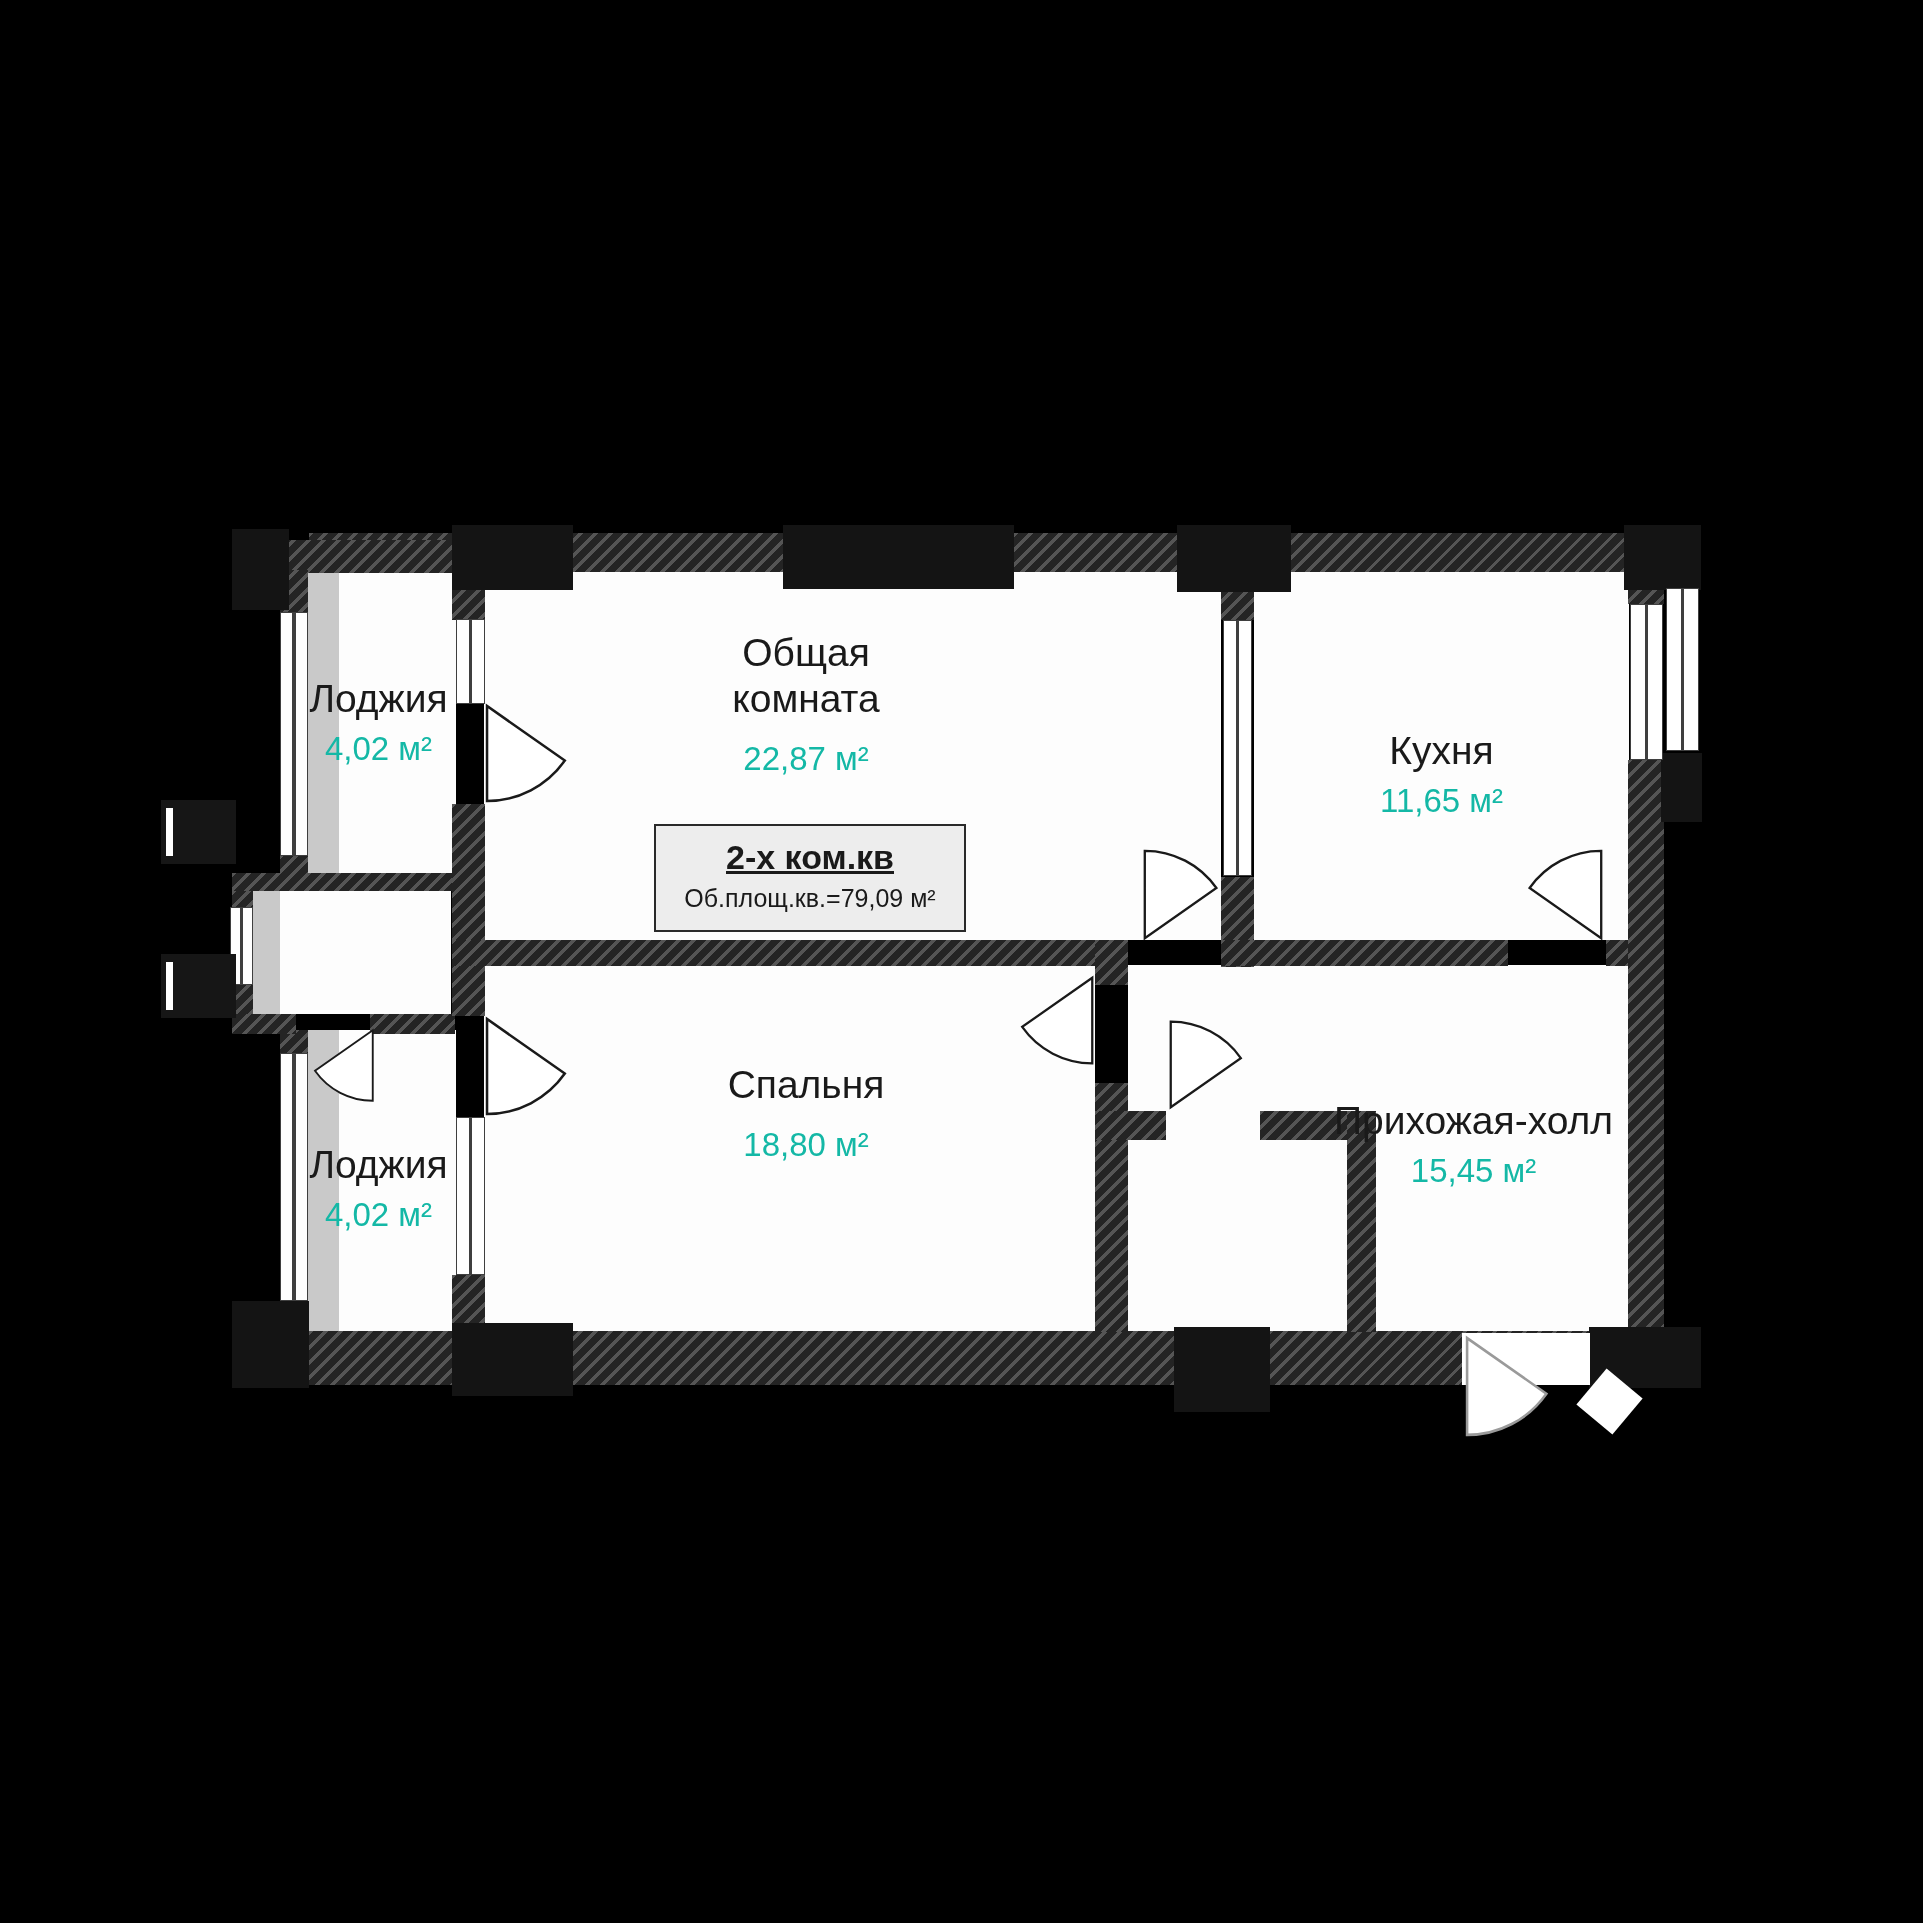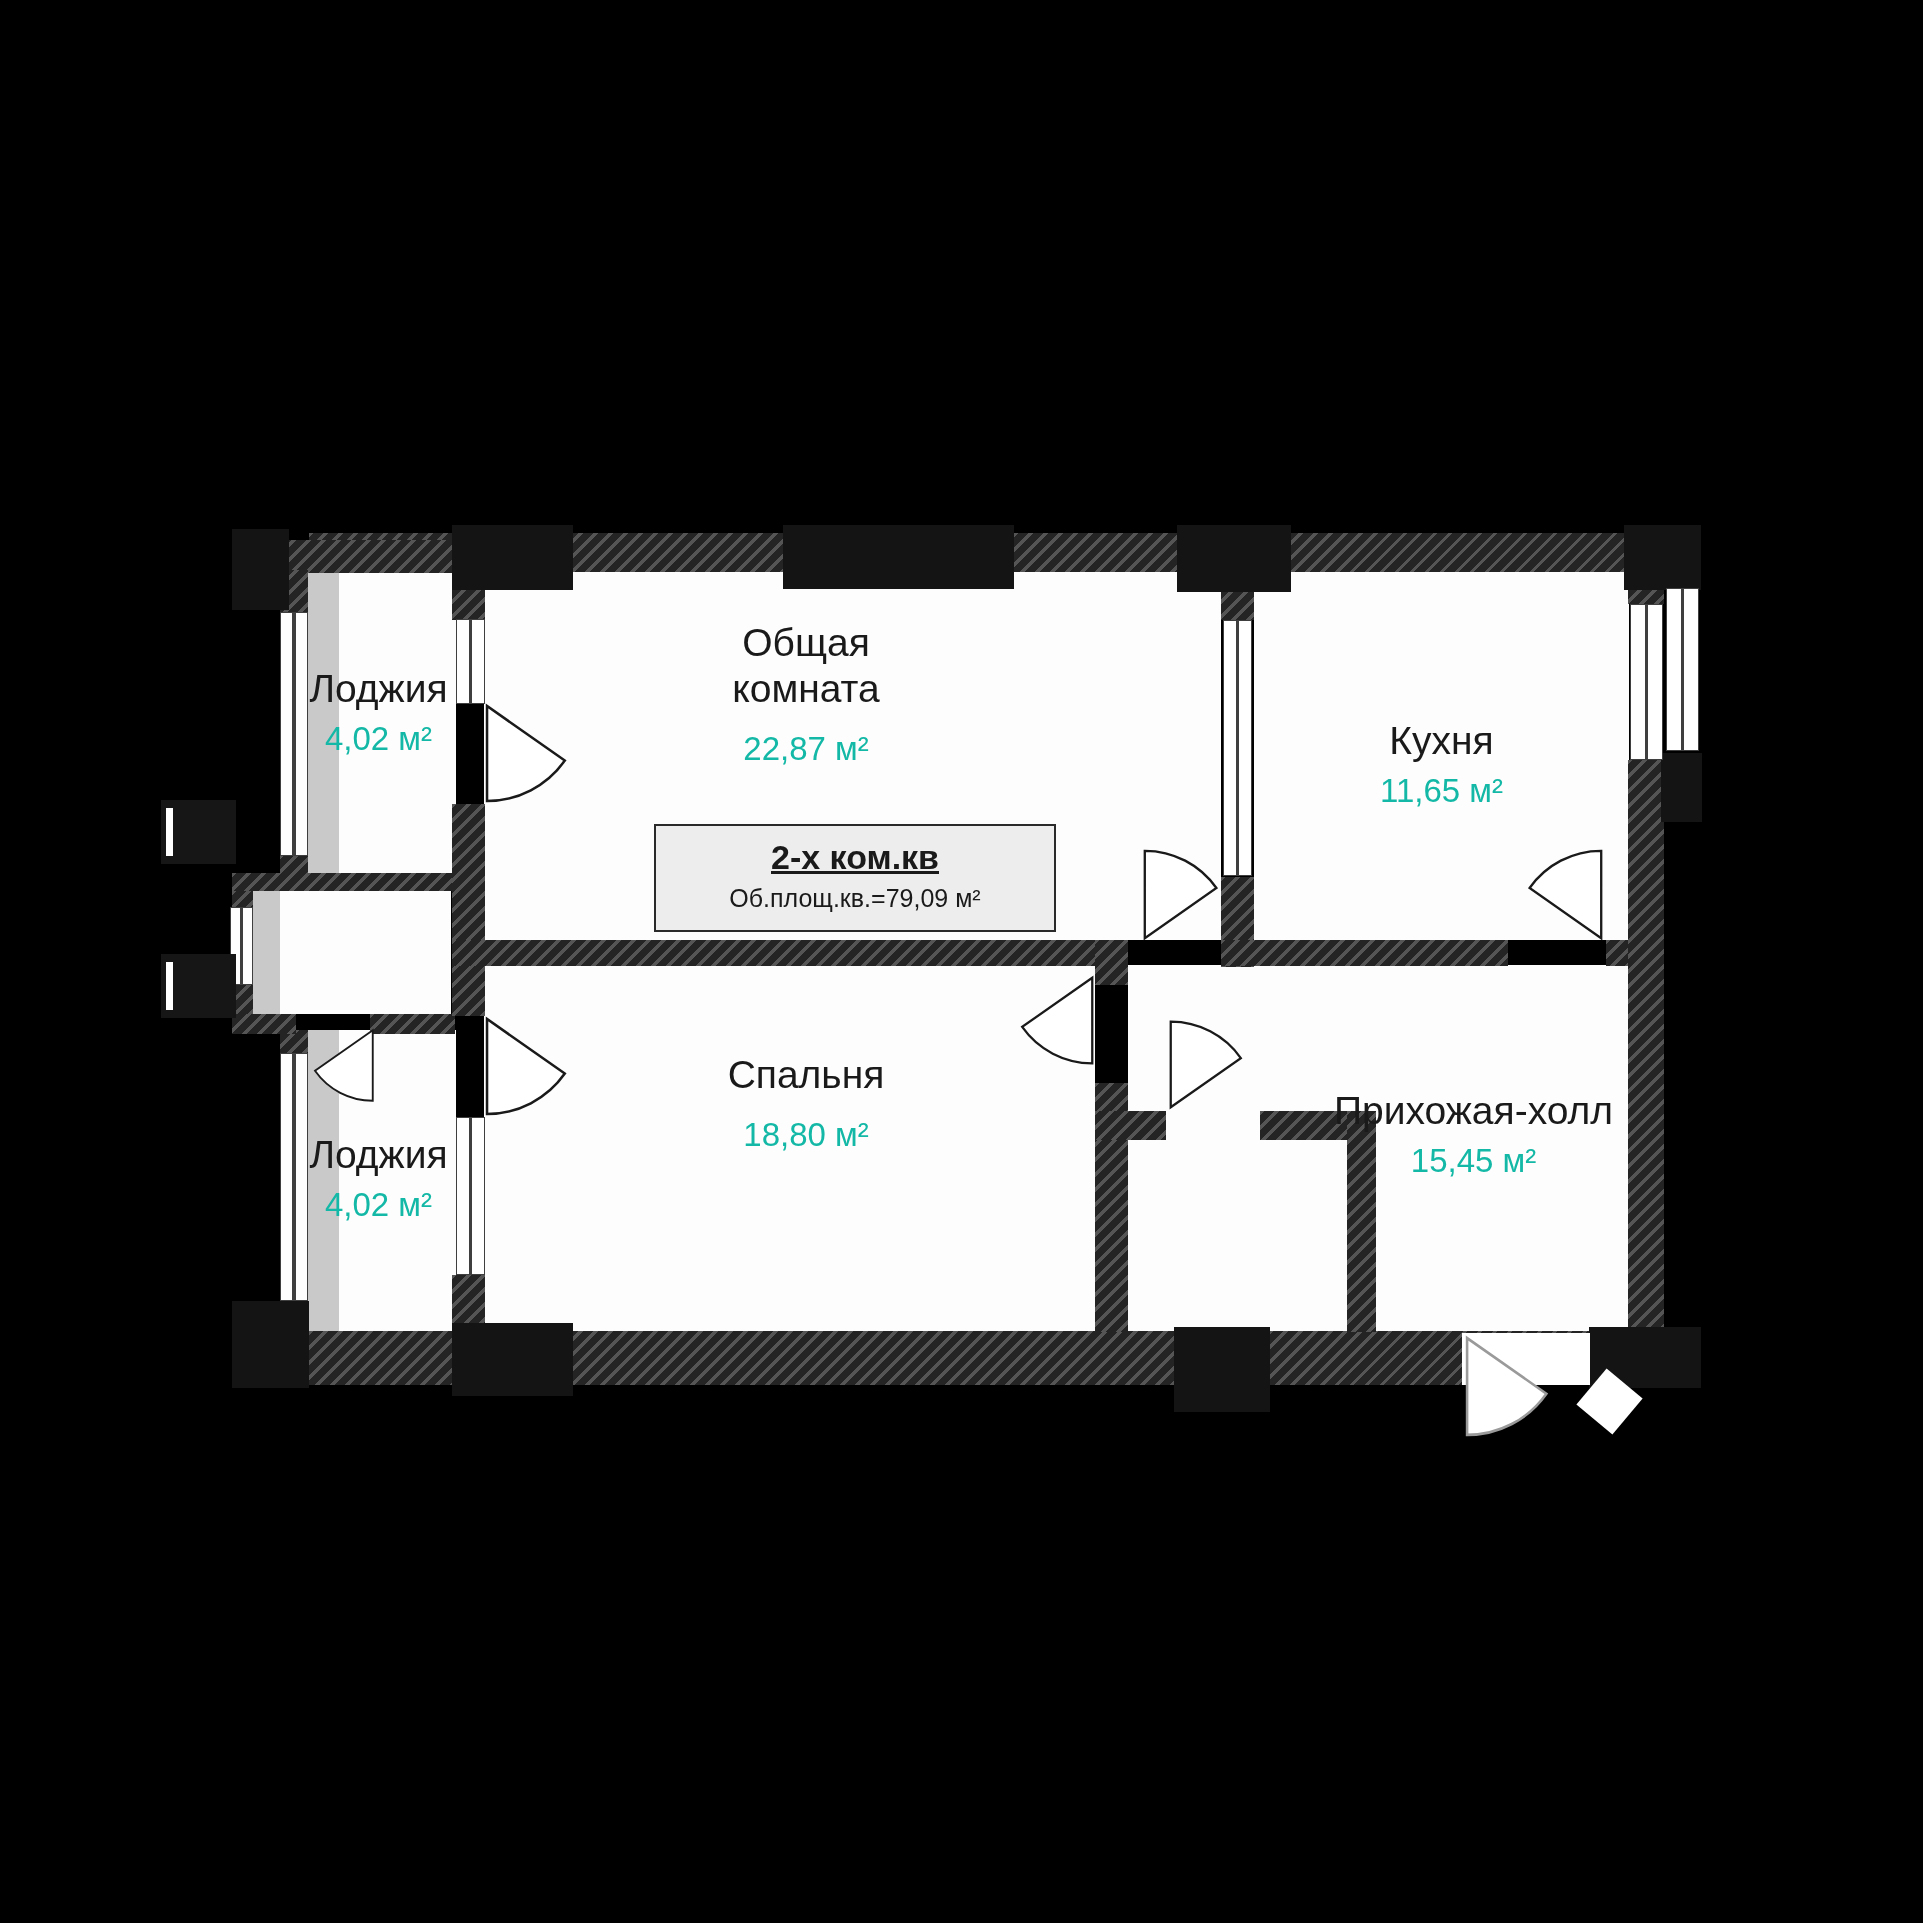--- a/index.html
+++ b/index.html
@@ -29,21 +29,21 @@
     border: 1.6px solid #3f3f3f;
   }
   .win::after {
     content: "";
     position: absolute;
     left: 50%; top: 0; bottom: 0;
     width: 3.3px; margin-left: -1.6px;
     background: #3f3f3f;
   }
   .door { position: absolute; overflow: visible; }
-  .room-label { position: absolute; text-align: center; z-index: 30; }
+  .room-label { position: absolute; text-align: center; z-index: 30; margin-top: 10px; }
   .room-name { font-size: 39px; line-height: 46px; color: #1a1a1a; }
   .room-name.small { font-size: 36px; }
   .room-area { font-size: 33px; line-height: 37px; margin-top: 18px; color: #14b8a6; }
   .room-area.tight { margin-top: 8.1px; }
   .info-box {
     position: absolute;
     background: #ededed;
     border: 2.4px solid #2a2a2a;
     text-align: center;
     padding: 9.8px 6.5px 11.4px 6.5px;
@@ -196,19 +196,19 @@
   <div class="room-label" style="left:631px;top:1052px;width:350px;">
     <div class="room-name">Спальня</div>
     <div class="room-area">18,80 м²</div>
   </div>
 
   <div class="room-label" style="left:1266px;top:1088px;width:415px;">
     <div class="room-name">Прихожая-холл</div>
     <div class="room-area tight">15,45 м²</div>
   </div>
 
-  <div class="info-box" style="left:654px;top:824px;width:402px;">
+  <div class="info-box" style="left:654px;top:824px;width:312px;">
     <div class="info-title">2-х ком.кв</div>
     <div class="info-sub">Об.площ.кв.=79,09 м²</div>
   </div>
 
 </div>
 
 
 </body></html>

